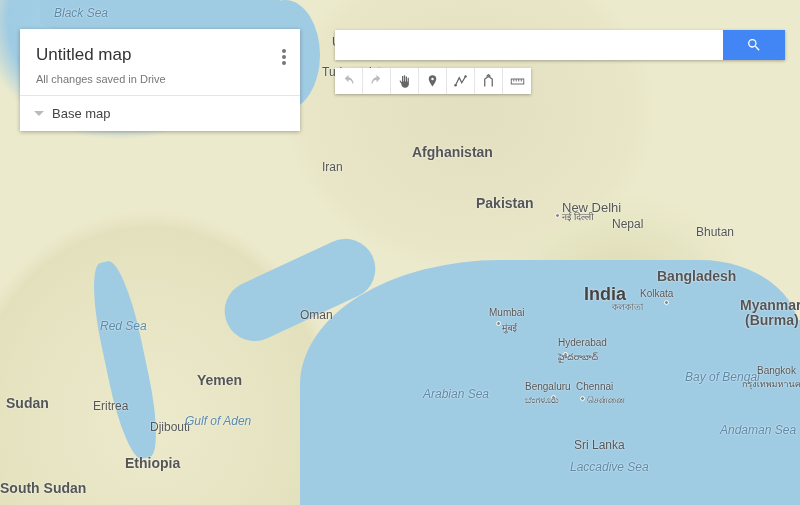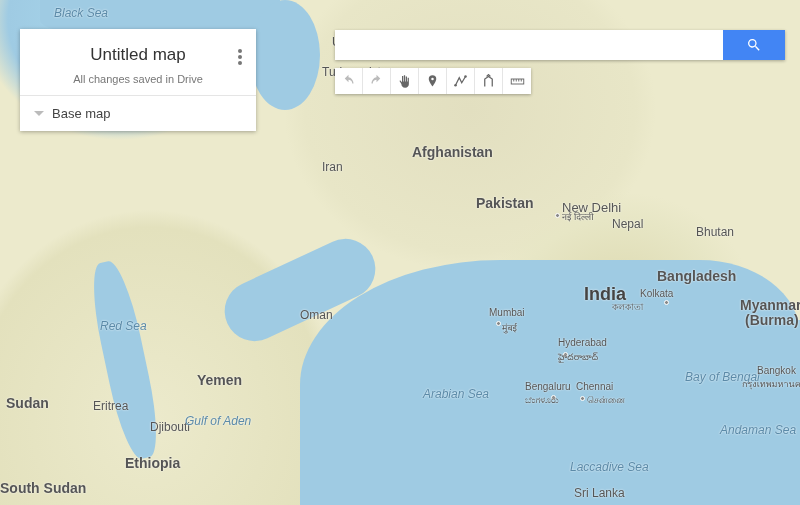--- a/index.html
+++ b/index.html
@@ -52,23 +52,23 @@
   }
   .tool {
     width:28px; height:26px; background:#fff; border-right:1px solid #e5e5e5;
     display:flex; align-items:center; justify-content:center; cursor:pointer;
   }
   .tool:last-child { border-right:none;}
   .tool svg { fill:#666; width:15px; height:15px;}
 
   
   .panel {
-    position:absolute; left:20px; top:29px; width:236px;
+    position:absolute; left:20px; top:29px; width:280px;
     background:#fff; box-shadow:0 1px 4px rgba(0,0,0,.3);
-    font-size:13px; color:#444;text-align:center;
+    font-size:13px; color:#444;
   }
   .panel-head { padding:16px 16px 10px 16px; position:relative;}
   .map-title { font-size:17px; color:#333; font-weight:400; margin-bottom:8px;}
   .save-status { font-size:11px; color:#777;}
   .kebab { position:absolute; right:10px; top:14px; cursor:pointer; padding:4px;}
   .kebab span, .kebab::before, .kebab::after {
     content:""; display:block; width:4px; height:4px; background:#777; border-radius:50%; margin:2px 0;
   }
   .action-row { display:flex; background:#f2f2f2; padding:8px 12px; gap:16px; font-size:12px;}
   .action { display:flex; align-items:center; gap:5px; cursor:pointer; color:#444;}
@@ -113,21 +113,21 @@
   <span class="map-label" style="left:452px; top:76px;">Tajikistan</span>
   <span class="map-label med" style="left:412px; top:144px;">Afghanistan</span>
   <span class="map-label" style="left:322px; top:160px;">Iran</span>
   <span class="map-label med" style="left:476px; top:195px;">Pakistan</span>
   <span class="map-label big" style="left:584px; top:284px;">India</span>
   <span class="map-label" style="left:612px; top:217px;">Nepal</span>
   <span class="map-label" style="left:696px; top:225px;">Bhutan</span>
   <span class="map-label med" style="left:657px; top:268px;">Bangladesh</span>
   <span class="map-label med" style="left:740px; top:297px;">Myanmar</span>
   <span class="map-label med" style="left:745px; top:312px;">(Burma)</span>
-  <span class="map-label" style="left:574px; top:438px;margin-top:48px;">Sri Lanka</span>
+  <span class="map-label" style="left:574px; top:438px;">Sri Lanka</span>
   <span class="map-label med" style="left:197px; top:372px;">Yemen</span>
   <span class="map-label" style="left:300px; top:308px;">Oman</span>
   <span class="map-label med" style="left:6px; top:395px;">Sudan</span>
   <span class="map-label" style="left:93px; top:399px;">Eritrea</span>
   <span class="map-label" style="left:150px; top:420px;">Djibouti</span>
   <span class="map-label med" style="left:125px; top:455px;">Ethiopia</span>
   <span class="map-label med" style="left:0px; top:480px;">South Sudan</span>
   <span class="map-label water" style="left:100px; top:319px;">Red Sea</span>
   <span class="map-label water" style="left:185px; top:414px;">Gulf of Aden</span>
   <span class="map-label water" style="left:423px; top:387px;">Arabian Sea</span>

